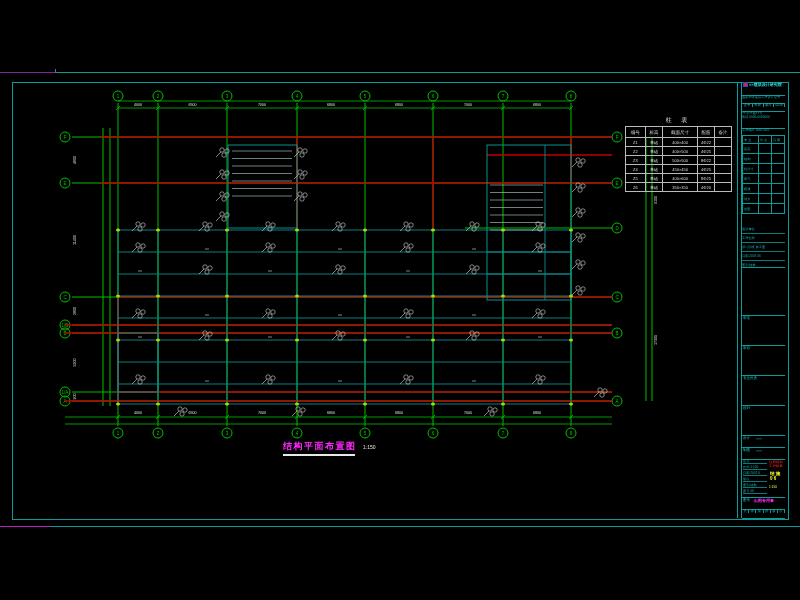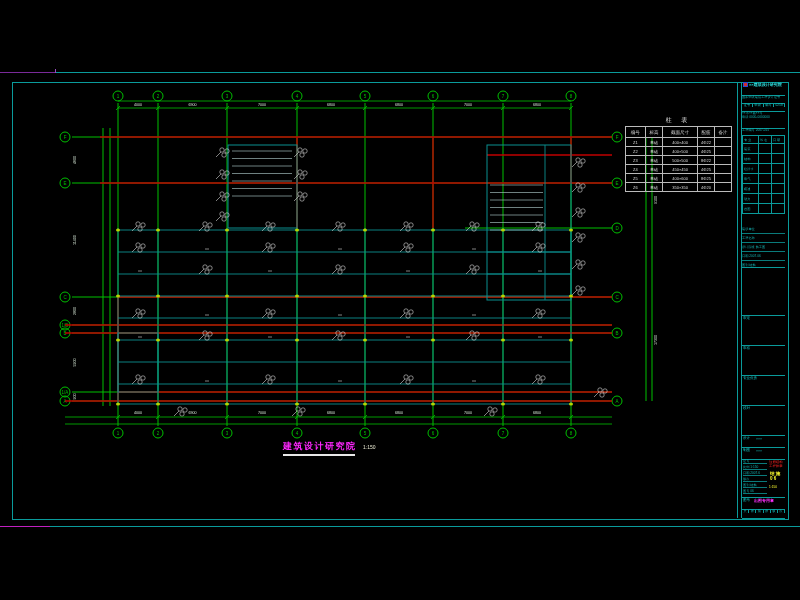--- a/index.html
+++ b/index.html
@@ -575,21 +575,21 @@
             <td style="width: 17px;">基础</td>
             <td style="width: 38px;">350×350</td>
             <td style="width: 16px;">4Φ20</td>
             <td style="width: 16px;"></td>
           </tr>
         </tbody>
       </table>
   </div>
 
   <div class="caption">
-    <div class="cap-text">建筑设计研究院</div>
+    <div class="cap-text">结构平面布置图</div>
     <div class="cap-rule"></div>
     <div class="cap-scale">1:150</div>
   </div>
 
   <div class="tblock">
     <div class="inner" id="tb-inner">
         <div class="tb-row" style="top: 0px; height: 13px;">
           <div class="logo-row">
             <span class="logo-ico"></span>
             <span class="logo-txt">××建筑设计研究院</span>

